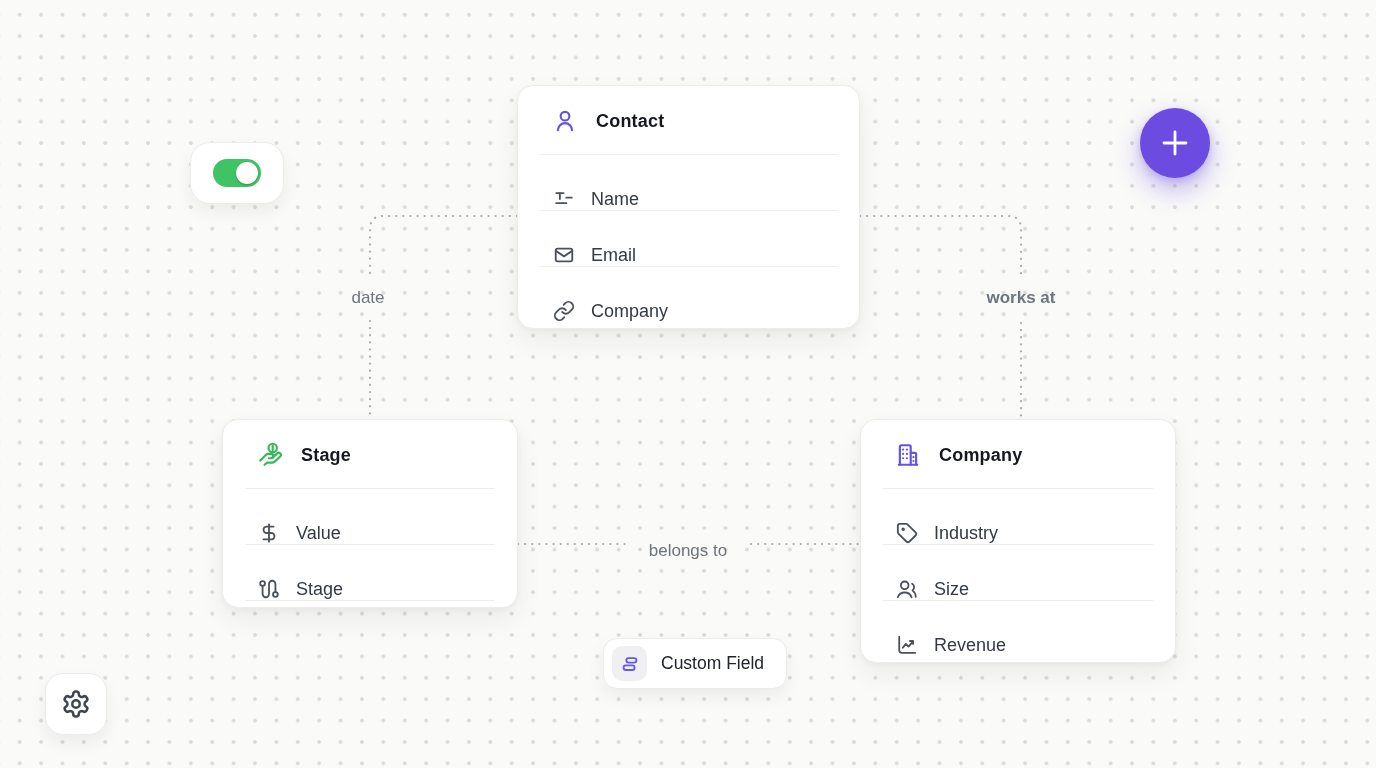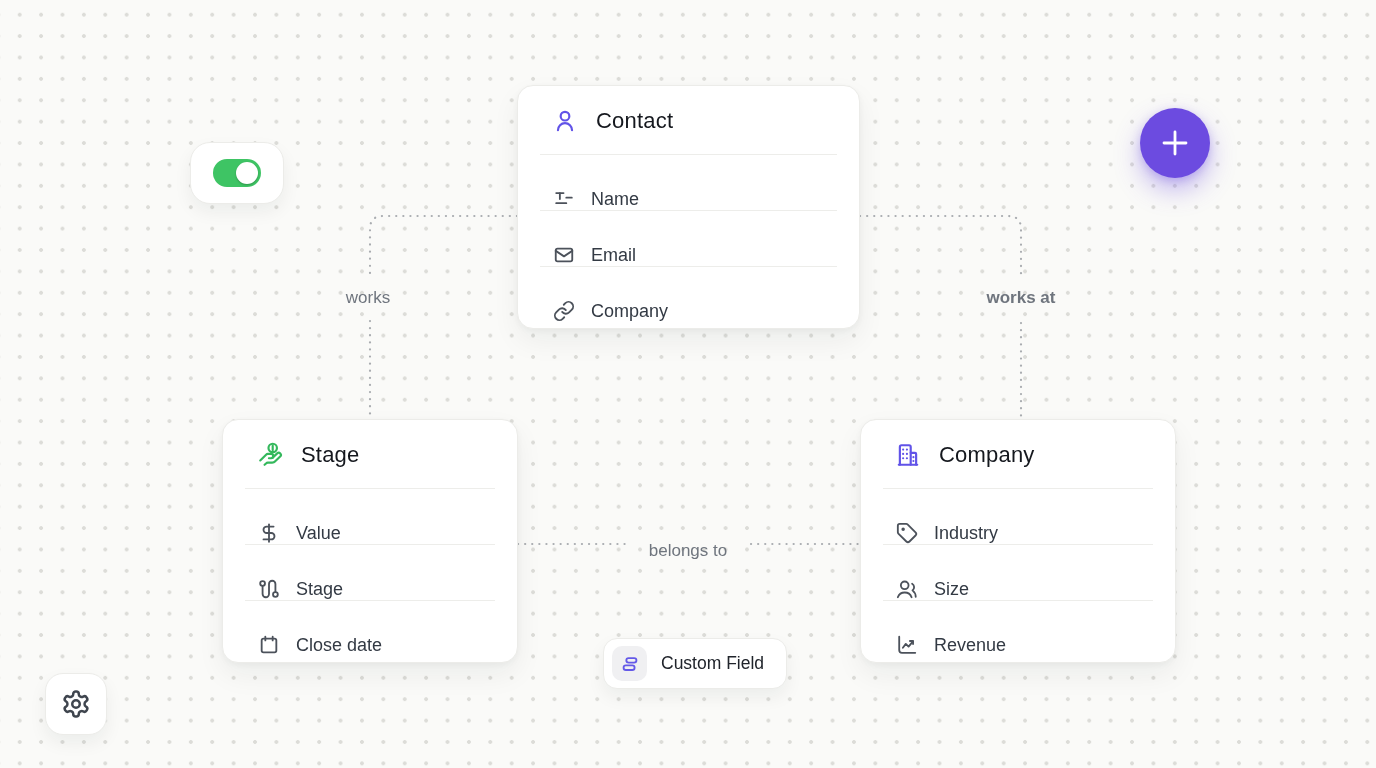--- a/index.html
+++ b/index.html
@@ -21,21 +21,21 @@
     font-size:17px;color:#6F757E;white-space:nowrap;
   }
   
   .entity{
     position:absolute;background:#fff;
     border:1px solid #ECECE9;border-radius:16px;
     box-shadow:0 12px 28px rgba(25,28,36,.06),0 2px 6px rgba(25,28,36,.04);
     padding-bottom:6px;box-sizing:border-box;
   }
   .entity-header{display:flex;align-items:center;gap:18px;height:66px;padding:2px 24px 0 34px;}
-  .entity-title{font-size:22px;font-weight:400;color:#15181E;letter-spacing:.2px;}
+  .entity-title{font-size:18px;font-weight:700;color:#15181E;letter-spacing:.2px;}
   .entity-divider{height:1px;background:#EDEDEA;margin:0 22px;}
   .field{display:flex;align-items:flex-end;gap:16px;height:55px;padding:0 24px 0 35px;}
   .field-label{font-size:18px;color:#333A44;}
   .field .ficon{color:#4C525B;display:flex;}
   .entity-header .eicon{display:flex;}
   svg{flex:none;}
   
   .toggle-card{
     position:absolute;left:190px;top:142px;width:92px;height:60px;
     background:#fff;border:1px solid #ECECE9;border-radius:20px;
@@ -82,21 +82,21 @@
 
   <svg class="connectors" width="1376" height="768" viewBox="0 0 1376 768" fill="none" stroke="#A9ACB0" stroke-width="2.2" stroke-linecap="round" stroke-dasharray="0.1 7">
     <path d="M517 216 H383 Q370 216 370 229 V277"></path>
     <path d="M370 321 V418"></path>
     <path d="M860 216 H1008 Q1021 216 1021 229 V275"></path>
     <path d="M1021 323 V418"></path>
     <path d="M518 544 H625"></path>
     <path d="M751 544 H859"></path>
   </svg>
 
-  <div class="rel-label" style="left:368px;top:298px;">works</div>
+  <div class="rel-label" style="left:368px;top:298px;">date</div>
   <div class="rel-label" style="left:1021px;top:298px;font-weight:bold;">works at</div>
   <div class="rel-label" style="left:688px;top:539px;margin-top:12px;">belongs to</div>
 
   <div class="entity" style="left:517px;top:85px;width:343px;">
     <div class="entity-header">
       <span class="eicon" style="color: rgb(97, 83, 232);">
         <svg width="26" height="26" viewBox="0 0 24 24" fill="none" stroke="currentColor" stroke-width="2" stroke-linecap="round" stroke-linejoin="round">
           <circle cx="12" cy="7.5" r="4"></circle>
             <path d="M5.5 20.5a6.5 6.5 0 0 1 13 0"></path>
         </svg>
@@ -166,30 +166,20 @@
           <g transform="rotate(-90 12 12)">
             <circle cx="6" cy="19" r="2.6"></circle>
             <path d="M9 19h8.5a3.5 3.5 0 0 0 0-7h-11a3.5 3.5 0 0 1 0-7H15"></path>
             <circle cx="18" cy="5" r="2.6"></circle>
           </g>
         </svg>
       </span>
       <span class="field-label">Stage</span>
     </div>
     <div class="entity-divider"></div>
-    <div class="field">
-      <span class="ficon">
-        <svg width="22" height="22" viewBox="0 0 24 24" fill="none" stroke="currentColor" stroke-width="2" stroke-linecap="round" stroke-linejoin="round">
-          <rect x="4" y="5" width="16" height="15" rx="2"></rect>
-            <path d="M8 3v4"></path>
-            <path d="M16 3v4"></path>
-        </svg>
-      </span>
-      <span class="field-label">Close date</span>
-    </div>
   </div>
 
   <div class="entity" style="left:860px;top:419px;width:316px;">
     <div class="entity-header">
       <span class="eicon" style="color: rgb(97, 83, 232);">
         <svg width="26" height="26" viewBox="0 0 24 24" fill="none" stroke="currentColor" stroke-width="2" stroke-linecap="round" stroke-linejoin="round">
           <path d="M4.5 21V4.5A1.5 1.5 0 0 1 6 3h7a1.5 1.5 0 0 1 1.5 1.5V21"></path>
           <path d="M14.5 10h4a1 1 0 0 1 1 1v10"></path>
           <path d="M3.5 21h17"></path>
           <path d="M7.5 7h.01M11 7h.01M7.5 11h.01M11 11h.01M7.5 15h.01M11 15h.01M17 14h.01M17 17.5h.01"></path>

